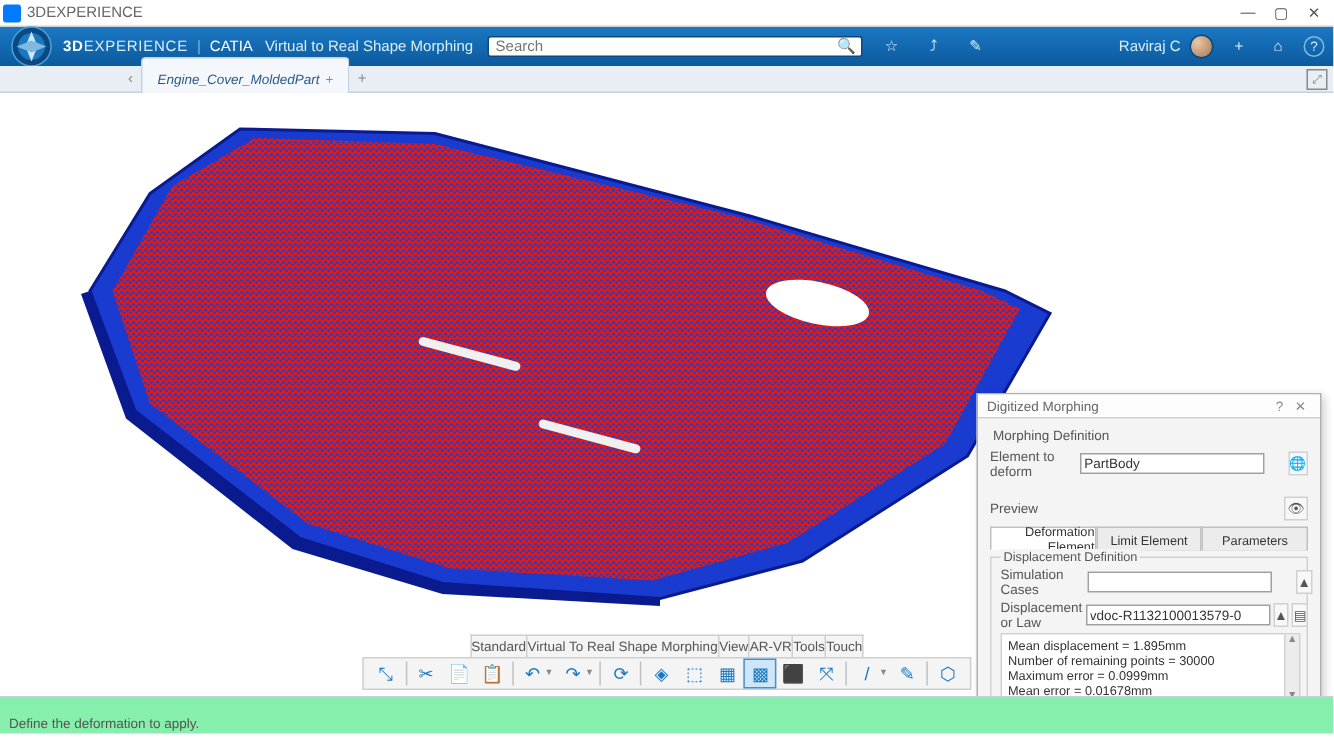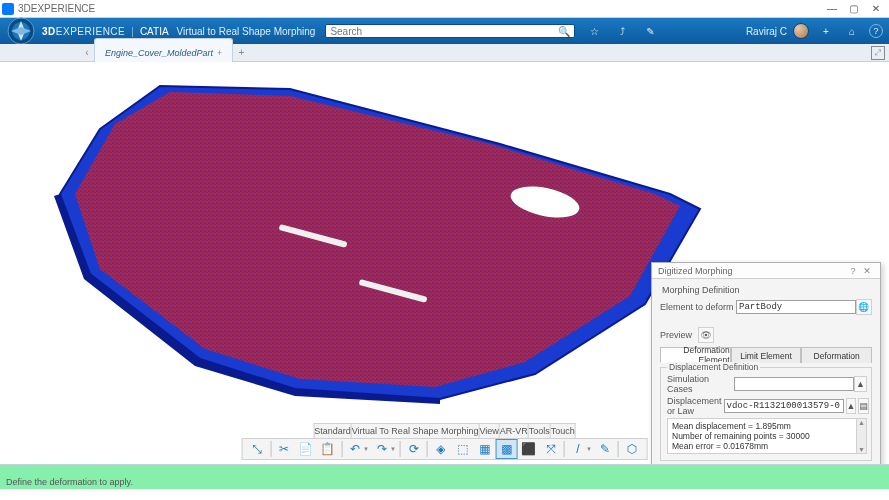--- a/index.html
+++ b/index.html
@@ -38,24 +38,24 @@
   .model { position: absolute; left: 40px; top: 12px; width: 670px; height: 350px; }
   .model svg { width: 100%; height: 100%; }
 
   
   .dialog { position: absolute; right: 8px; top: 200px; width: 230px; background: #f4f4f4; border: 1px solid #b0b0b0; box-shadow: 2px 2px 6px rgba(0,0,0,0.2); font-size: 9px; color: #333; }
   .dialog .dlg-title { height: 16px; background: #fdfdfd; border-bottom: 1px solid #d0d0d0; display: flex; align-items: center; padding: 0 6px; color: #666; }
   .dialog .dlg-title .sp { flex: 1; }
   .dialog .dlg-title .dlg-btn { width: 14px; text-align: center; cursor: pointer; color: #888; }
   .dialog .body { padding: 4px 8px; }
   .dlg-section { color: #555; margin: 2px 0 4px 2px; }
-  .dlg-row { display: flex; align-items: center; margin: 2px 0; gap: 0; }
+  .dlg-row { display: flex; align-items: center; margin: 2px 0; gap: 16px; }
   .dlg-row label { width: 76px; color: #555; font-size: 9px; }
-  .dlg-row.center { justify-content: flex-start; margin-top: 12px; }
-  .dlg-input { flex: 1; height: 14px; border: 1px solid #a0a0a0; background: #fff; font-size: 9px; padding: 3px 2px; color: #333; font-family: Liberation Mono, monospace; }
+  .dlg-row.center { justify-content: space-between; margin-top: 12px; }
+  .dlg-input { flex: 1; height: 14px; border: 1px solid #a0a0a0; background: #fff; font-size: 9px; padding: 3px 2px; color: #333; }
   .dlg-iconbtn { width: 16px; height: 16px; border: 1px solid #d0d0d0; background: #f8f8f8; display: flex; align-items: center; justify-content: center; cursor: pointer; font-size: 9px; color: #555; }
 
   .tabstrip { display: flex; border-bottom: 1px solid #c0c0c0; margin: 4px 0 0; }
   .tabstrip .tabbtn { flex: 1; height: 16px; border: 1px solid #c0c0c0; border-bottom: none; background: #ececec; display: flex; align-items: center; justify-content: center; font-size: 8.5px; cursor: pointer; margin-bottom: -1px; }
   .tabstrip .tabbtn.active { background: #fff; border-bottom: 1px solid #fff; text-align: right; }
 
   .grpbox { border: 1px solid #d0d0d0; margin: 4px 0; padding: 4px 4px 4px 6px; position: relative; }
   .grpbox::before { content: attr(data-title); position: absolute; top: -6px; left: 6px; background: #f4f4f4; padding: 0 2px; font-size: 8.5px; color: #555; }
 
   .disp-law { display: flex; align-items: center; gap: 2px; margin: 2px 0; }
@@ -213,38 +213,39 @@
         <div class="dlg-iconbtn">🌐</div>
       </div>
       <div class="dlg-row center">
         <label style="width:auto;">Preview</label>
         <div class="dlg-iconbtn" style="margin-left:6px;">👁</div>
       </div>
 
       <div class="tabstrip">
         <div class="tabbtn active">Deformation Element</div>
         <div class="tabbtn">Limit Element</div>
-        <div class="tabbtn">Deformation</div>
+        <div class="tabbtn">Parameters</div>
       </div>
 
       <div class="grpbox" data-title="Displacement Definition">
         <div class="dlg-row">
           <label style="width:84px;">Simulation Cases</label>
           <input class="dlg-input" value="" style="">
           <div class="dlg-iconbtn">▲</div>
         </div>
         <div class="disp-law">
           <label>Displacement or Law</label>
           <input class="dlg-input" value="vdoc-R1132100013579-0" style="">
           <div class="dlg-iconbtn">▲</div>
           <div class="dlg-iconbtn">▤</div>
         </div>
         <div class="statsbox">
           <div>Mean displacement = 1.895mm</div>
           <div>Number of remaining points = 30000</div>
+          <div>Maximum error = 0.0999mm</div>
           <div>Mean error = 0.01678mm</div>
           <div class="scroll"></div>
         </div>
       </div>
 
     </div>
 
   </div>
 </div>
 

